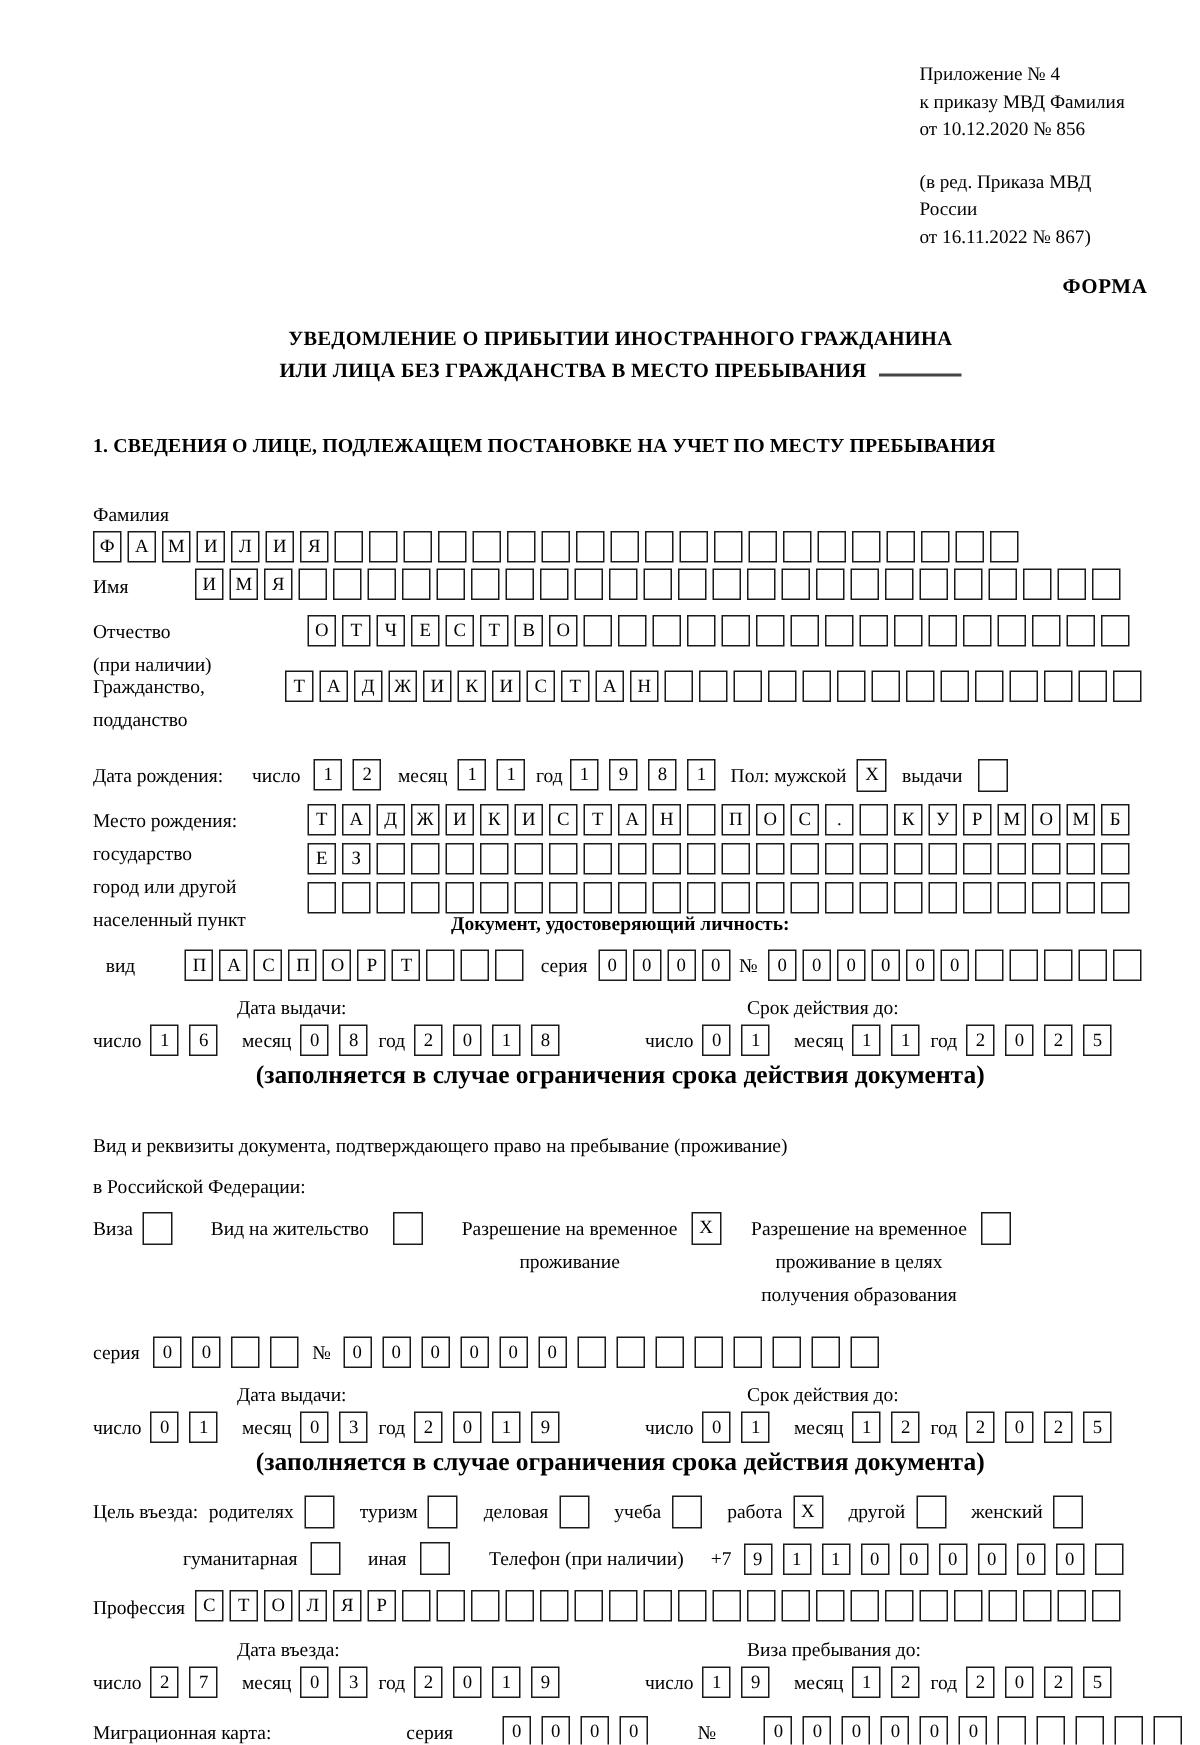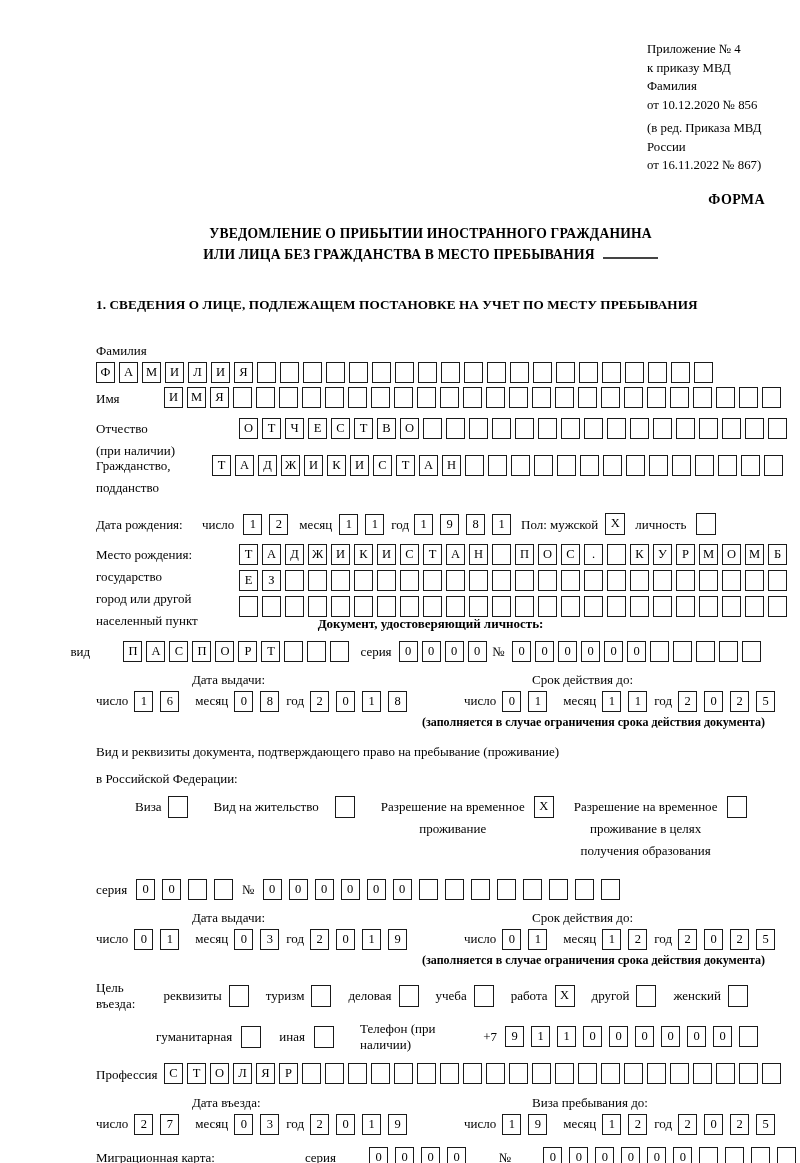--- a/index.html
+++ b/index.html
@@ -3,25 +3,25 @@
 <meta charset="utf-8">
 <style>
   * { margin:0; padding:0; box-sizing:border-box; }
   html,body { background:#ffffff; }
   body {
     width:800px; height:1163px;
     font-family:"Liberation Serif", serif;
     color:#000; font-size:13px;
     overflow:hidden;
   }
-  .page { padding:40px 35px 0 96px; position:relative; width:800px; height:1059px; }
+  .page { padding:40px 35px 0 62px; position:relative; width:800px; height:1059px; }
 
   
   .ref { margin-left:551px; font-size:12.8px; line-height:18.5px; }
-  .ref .g2 { margin-top:5px; }
+  .ref .g2 { margin-top:16px; }
   .forma { text-align:right; font-weight:bold; font-size:14px; margin-top:17px; letter-spacing:.4px; }
 
   
   .title { text-align:center; font-weight:bold; font-size:13.6px; line-height:21px; margin-top:15px; letter-spacing:.2px; }
   .blank { display:inline-block; width:55px; border-bottom:2px solid #444; height:14px; margin-left:8px; }
 
   .sec { font-weight:bold; font-size:13.2px; margin-top:32px; letter-spacing:.1px; }
 
   
   .row { display:flex; align-items:flex-start; margin-top:4px; }
@@ -47,25 +47,25 @@
   .dpair { margin-top:9px; }
   .dpair .pairrow { display:flex; }
   .dgroup { flex:0 0 auto; }
   .g-left { width:368px; }
   .dtitle { font-size:13px; margin-bottom:3px; }
   .g-left .dtitle { margin-left:96px; }
   .g-right .dtitle { margin-left:68px; }
   .drow { display:flex; align-items:center; }
   .drow .dlbl { margin-right:6px; }
   .drow .gap { margin-left:9px; }
-  .dnote { text-align:right; font-weight:bold; font-size:12px; margin-top:3px; }
+  .dnote { text-align:center; font-weight:bold; font-size:17px; margin-top:3px; }
 
   
   .opts { display:flex; align-items:flex-start; margin-top:6px; }
-  .opt { display:flex; align-items:flex-start;margin-left:39px; }
+  .opt { display:flex; align-items:flex-start; }
   .opt .otext { line-height:22px; }
   .opt .center { text-align:center; white-space:pre-line; }
   .opt .cells { margin-left:9px; margin-top:0; }
   .line13 { line-height:23px; }
 
   
   .purp { display:flex; align-items:center; margin-top:12px; }
   .purp .plbl { margin-right:7px; }
   .purp .cells { margin-right:13px; }
   .purp2 { display:flex; align-items:center; margin-top:9px; margin-left:60px; }
@@ -181,21 +181,21 @@
         <span class="cell"></span>
         <span class="cell"></span>
         <span class="cell"></span>
         <span class="cell"></span>
         <span class="cell"></span>
         <span class="cell"></span>
         <span class="cell"></span>
       </div>
   </div>
 
-  <div class="row" style="margin-top:-7px;">
+  <div class="row" style="margin-top:-7px;justify-content:space-between;">
     <div class="mlabel w116">Гражданство,
 подданство</div>
     <div class="cells">
         <span class="cell">Т</span>
         <span class="cell">А</span>
         <span class="cell">Д</span>
         <span class="cell">Ж</span>
         <span class="cell">И</span>
         <span class="cell">К</span>
         <span class="cell">И</span>
@@ -236,21 +236,21 @@
     <div class="cells date">
         <span class="cell">1</span>
         <span class="cell">9</span>
         <span class="cell">8</span>
         <span class="cell">1</span>
       </div>
     <span class="lbl" style="margin:0 7px 0 3px;">Пол: мужской</span>
     <div class="cells cb">
         <span class="cell">X</span>
       </div>
-    <span class="lbl" style="margin:0 10px 0 6px;">личность</span>
+    <span class="lbl" style="margin:0 10px 0 6px;">выдачи</span>
     <div class="cells cb">
         <span class="cell"></span>
       </div>
   </div>
 
   <div class="row mt8">
     <div class="mlabel w143">Место рождения:
 государство
 город или другой
 населенный пункт</div>
@@ -417,21 +417,21 @@
               <span class="cell">0</span>
               <span class="cell">2</span>
               <span class="cell">5</span>
             </div>
         </div>
       </div>
     </div>
     <div class="dnote">(заполняется в случае ограничения срока действия документа)</div>
   </div>
 
-  <div class="line13" style="margin-top:10px;">Вид и реквизиты документа, подтверждающего право на пребывание (проживание)</div>
+  <div class="line13" style="margin-top:25px;">Вид и реквизиты документа, подтверждающего право на пребывание (проживание)</div>
   <div class="line13" style="margin-top:4px;">в Российской Федерации:</div>
 
   <div class="opts">
     <div class="opt">
       <span class="otext">Виза</span>
       <div class="cells cb" style="margin-left:6px;">
           <span class="cell"></span>
         </div>
     </div>
     <div class="opt" style="margin-left:22px;">
@@ -529,21 +529,21 @@
               <span class="cell">5</span>
             </div>
         </div>
       </div>
     </div>
     <div class="dnote">(заполняется в случае ограничения срока действия документа)</div>
   </div>
 
   <div class="purp">
     <span class="plbl">Цель въезда:</span>
-    <span class="plbl">реквизиты</span>
+    <span class="plbl">родителях</span>
     <div class="cells cb">
         <span class="cell"></span>
       </div>
     <span class="plbl">туризм</span>
     <div class="cells cb">
         <span class="cell"></span>
       </div>
     <span class="plbl">деловая</span>
     <div class="cells cb">
         <span class="cell"></span>

